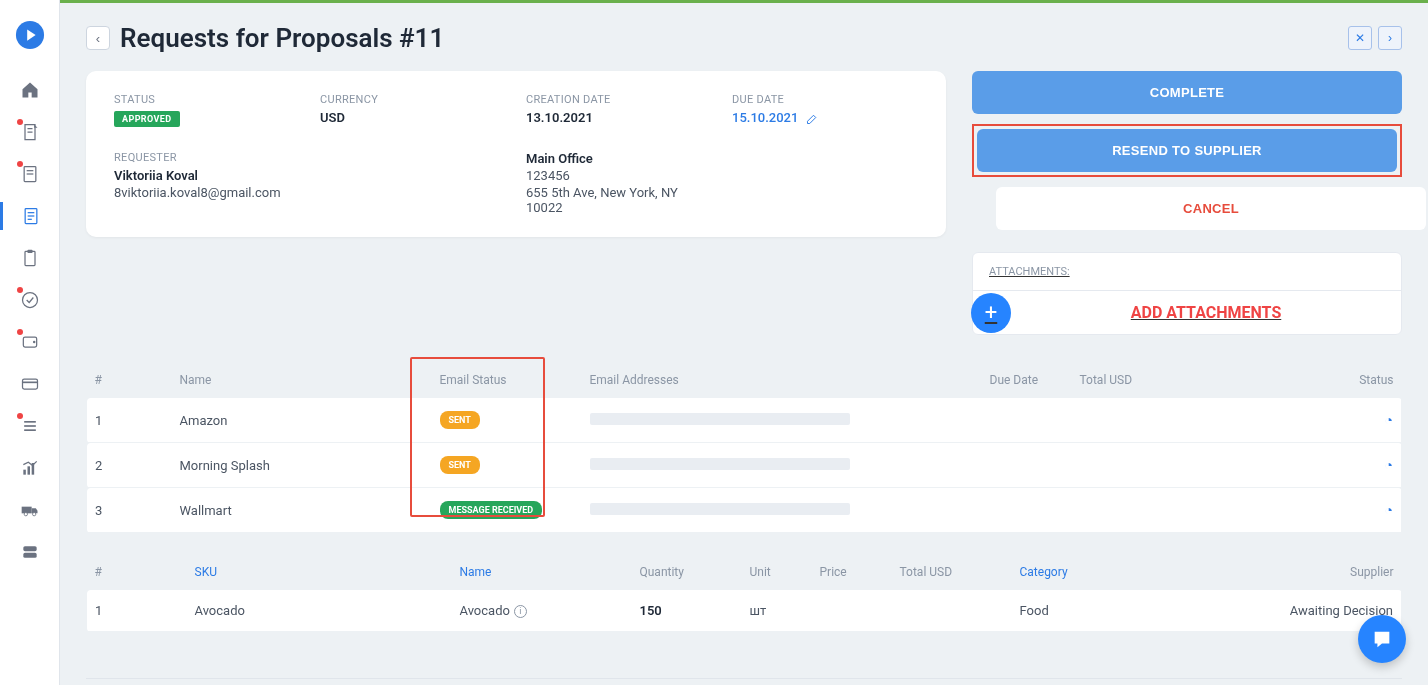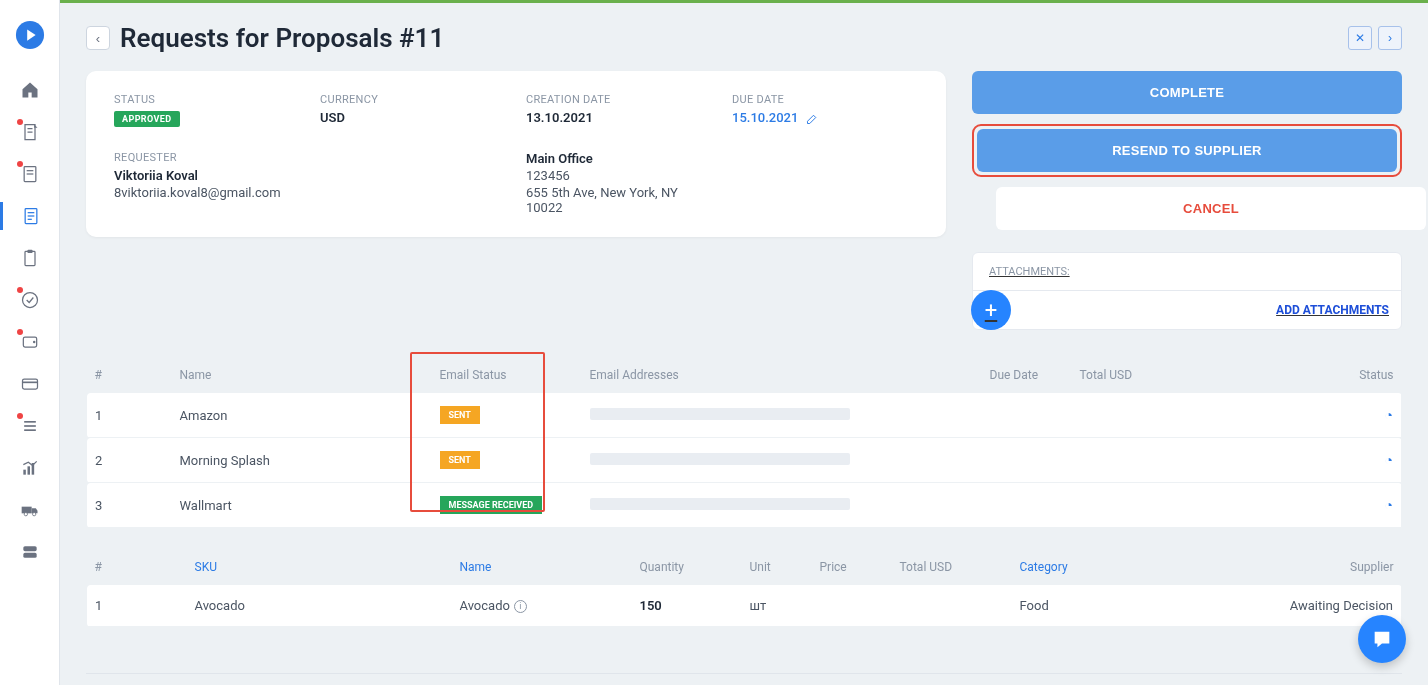--- a/index.html
+++ b/index.html
@@ -33,37 +33,37 @@
 .info-value.link { color: #2c7be5; font-weight: 500; }
 .info-value.danger { color: #e74c3c; font-weight: 500; }
 .info-sub { font-size: 13px; color: #4b5563; font-weight: 400; margin-top: 2px; }
 .badge { display: inline-block; background: #26a65b; color: #fff; font-size: 9px; font-weight: 700; padding: 3px 8px; border-radius: 2px; letter-spacing: .4px; }
 
 .edit-icon { display: inline-block; width: 12px; height: 12px; margin-left: 4px; vertical-align: middle; }
 
 .actions .btn { width: 100%; padding: 14px; border-radius: 6px; border: none; font-size: 13px; font-weight: 700; letter-spacing: .3px; cursor: pointer; margin-bottom: 10px; }
 .btn-primary { background: #5a9de8; color: #fff; }
 .btn-danger-outline { background: #fff; color: #e74c3c; border: 1px solid #e9edf2; margin-left: 24px; }
-.highlight-frame { border: 2px solid #e74c3c; border-radius: 9px; padding: 3px; margin-bottom: 10px; }
+.highlight-frame { border: 2px solid #e74c3c; border-radius: 0; padding: 3px; margin-bottom: 10px; }
 .highlight-frame .btn { margin-bottom: 0; }
 
 .attach-box { background: #fff; border: 1px solid #e5e9ef; border-radius: 6px; margin-top: 12px; text-decoration: underline; }
 .attach-label { font-size: 11px; color: #8b96a5; padding: 12px 16px; }
 .attach-row { display: flex; align-items: center; border-top: 1px solid #e5e9ef; }
 .plus-btn { width: 40px; height: 40px; background: #2684ff; border-radius: 50%; margin: -2px 0 -2px -2px; color: #fff; display: flex; align-items: center; justify-content: center; font-size: 22px; cursor: pointer; position: relative; z-index:2; }
-.attach-action { flex: 1; text-align: right; color: #1d4ed8; font-weight: 700; font-size: 12px; padding: 12px; cursor: pointer; }
+.attach-action { flex: 1; text-align: center; color: #ef4444; font-weight: 700; font-size: 16px; padding: 12px; cursor: pointer; }
 table { width: 100%; border-collapse: collapse; }
 th { text-align: left; font-size: 12px; color: #8b96a5; font-weight: 400; padding: 10px 8px; }
 th.link { color: #2c7be5; }
 tbody tr { background: #fff; }
 tbody tr td { padding: 13px 8px; border-top: 1px solid #edf1f4; border-bottom: 1px solid #edf1f4; font-size: 13px; color: #4b5563; }
 tbody tr td:first-child { border-left: 1px solid #edf1f4; border-radius: 4px 0 0 4px; }
 tbody tr td:last-child { border-right: 1px solid #edf1f4; border-radius: 0 4px 4px 0; }
 
-.pill { display: inline-block; font-size: 9px; font-weight: 700; padding: 4px 9px; border-radius: 0; color: #fff; }
+.pill { display: inline-block; font-size: 9px; font-weight: 700; padding: 4px 9px; border-radius: 8px; color: #fff; }
 .pill-orange { background: #f5a623; }
 .pill-green { background: #26a65b; }
 
 .redact { display: inline-block; background: #e9edf2; height: 12px; width: 260px; border-radius: 2px; }
 
 .clock-icon { color: #2c7be5; font-size: 14px; cursor: pointer; }
 
 .col-highlight { border: 2px solid #e74c3c; position: absolute; pointer-events: none; border-radius: 2px; }
 
 .tables-full { margin-top: 28px; clear: both; }

